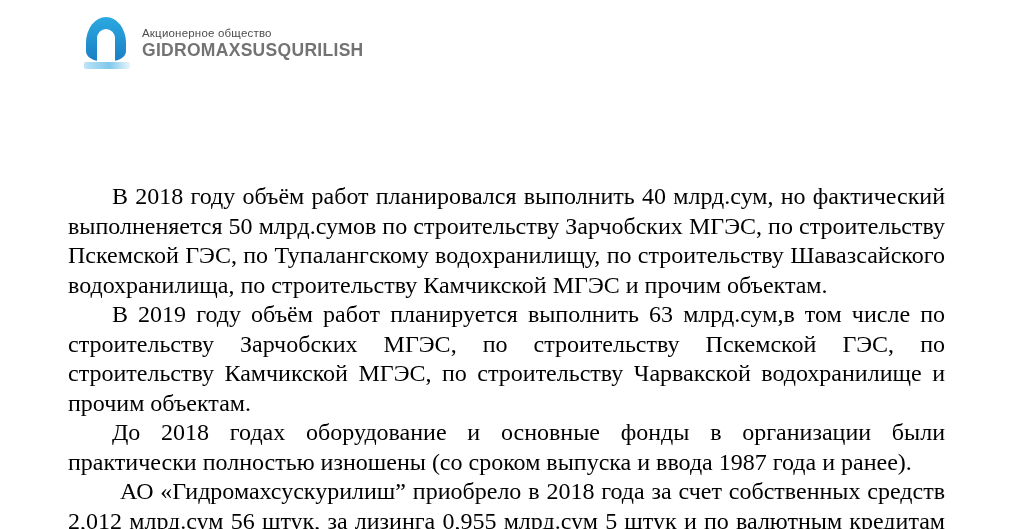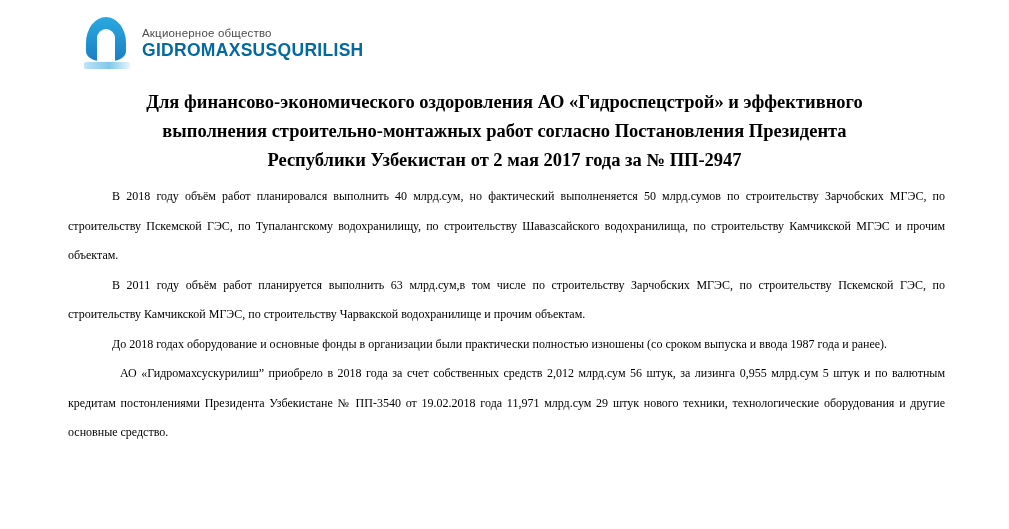--- a/index.html
+++ b/index.html
@@ -83,21 +83,21 @@
     font-family: "Liberation Sans", sans-serif;
     font-size: 11.5px;
     color: #4c4c4c;
     letter-spacing: 0.2px;
     line-height: 14px;
   }
   .logo-bottom {
     font-family: "Liberation Sans", sans-serif;
     font-size: 17.5px;
     font-weight: bold;
-    color: #0369a1;
+    color: #737373;
     letter-spacing: 0.3px;
     line-height: 20px;
   }
 
   
   .doc-title {
     position: absolute;
     left: 118px;
     top: 88px;
     width: 773px;
@@ -108,21 +108,21 @@
   }
 
   
   .doc-body {
     position: absolute;
     left: 68px;
     top: 182px;
     width: 877px;
   }
   .para {
-    font-size: 12px;
+    font-size: 24px;
     line-height: 29.5px;
     text-align: justify;
     text-indent: 44px;
     margin: 0 0 0 0;
   }
   .para + .para {
     margin-top: 0px;
   }
   .para.indent-wide {
     text-indent: 52px;
@@ -137,22 +137,21 @@
     <div class="logo-mark">
       <div class="drop"></div>
       <div class="base"></div>
     </div>
     <div class="logo-text">
       <div class="logo-top">Акционерное общество</div>
       <div class="logo-bottom">GIDROMAXSUSQURILISH</div>
     </div>
   </div>
 
-  <div class="doc-title">Для финансово-экономического оздоровления АО «Гидроспецстрой» и эффективного выполнения строительно-монтажных работ согласно Постановления Президента Республики Узбекистан от 2 мая 2017 года за № ПП-2947</div>
 
   <div class="doc-body">
     <p class="para">В 2018 году объём работ планировался выполнить 40 млрд.сум, но фактический выполненяется 50 млрд.сумов по строительству Зарчобских МГЭС, по строительству Пскемской ГЭС, по Тупалангскому водохранилищу, по строительству  Шавазсайского водохранилища, по строительству Камчикской МГЭС и прочим объектам.</p>
-    <p class="para">В 2011 году объём работ планируется выполнить 63 млрд.сум,в том числе по строительству Зарчобских МГЭС, по строительству Пскемской ГЭС, по строительству Камчикской МГЭС, по строительству Чарвакской водохранилище и прочим объектам.</p>
+    <p class="para">В 2019 году объём работ планируется выполнить 63 млрд.сум,в том числе по строительству Зарчобских МГЭС, по строительству Пскемской ГЭС, по строительству Камчикской МГЭС, по строительству Чарвакской водохранилище и прочим объектам.</p>
     <p class="para">До 2018 годах оборудование и основные фонды в организации были практически полностью изношены (со сроком выпуска и ввода 1987 года и ранее).</p>
     <p class="para indent-wide"> АО «Гидромахсускурилиш” приобрело в 2018 года за счет собственных средств 2,012 млрд.сум 56 штук, за лизинга 0,955 млрд.сум 5 штук и по валютным кредитам постонлениями Президента Узбекистане № ПП-3540  от 19.02.2018 года 11,971 млрд.сум 29 штук нового  техники, технологические оборудования и другие основные средство.</p>
   </div>
 
 </div>
 
 </body></html>

